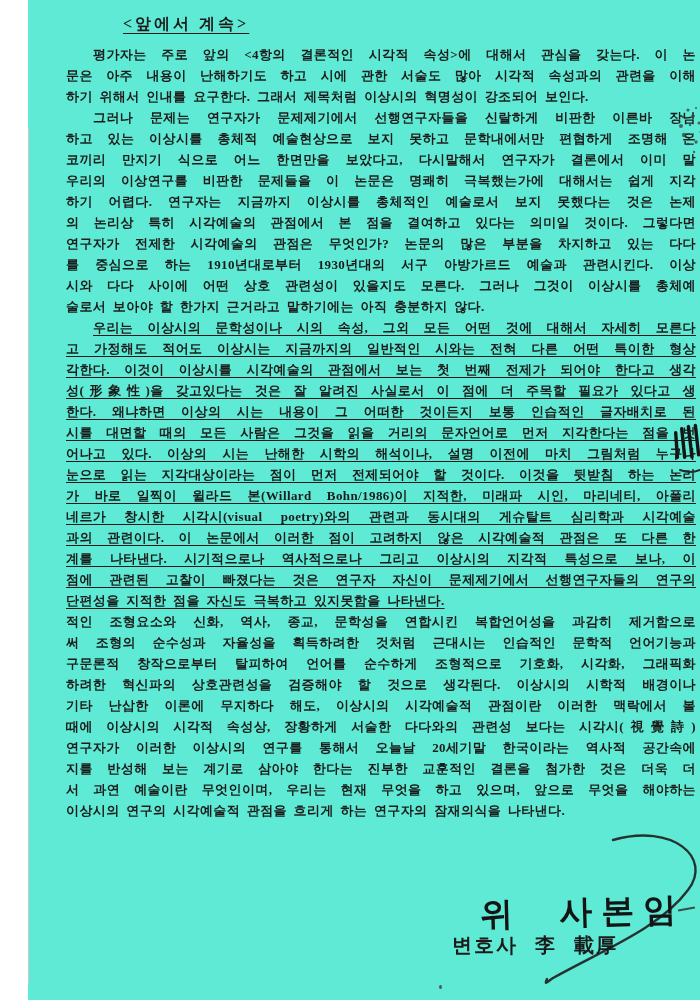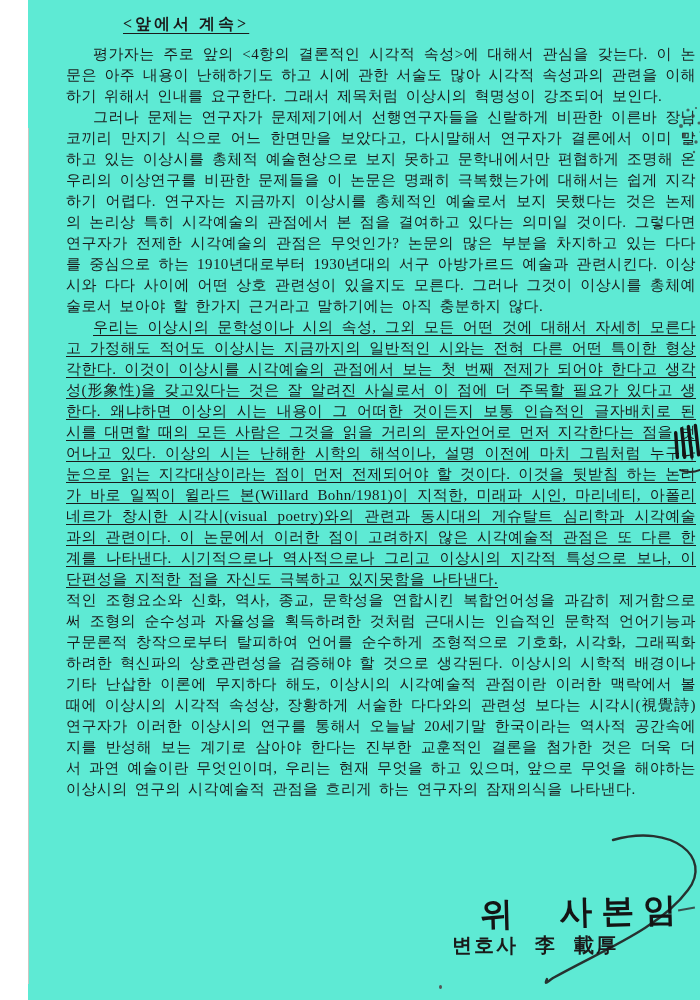--- a/index.html
+++ b/index.html
@@ -18,25 +18,25 @@
     font-size:16px;font-weight:bold;
     letter-spacing:3px;
     text-decoration:underline;
     text-underline-offset:4px;
   }
   .body-text{
     position:absolute;left:38px;top:44px;width:630px;
   }
   .ln{
     height:21px;line-height:21px;
-    font-size:15px;
+    font-size:13px;
     letter-spacing:.4px;word-spacing:3px;
     text-align:justify;text-align-last:justify;
     overflow:hidden;
-    font-weight:400;
+    font-weight:700;
   }
   .ln.ind{text-indent:27px;}
   .ln.end{text-align-last:left;}
   .ln.u{text-decoration:underline;text-underline-offset:3px;}
   .sig-copy{
     position:absolute;left:452px;top:890px;
     font-size:33px;font-weight:bold;
     letter-spacing:9px;word-spacing:20px;
     transform:rotate(-1.5deg);
     color:#141414;
@@ -62,42 +62,43 @@
 
   <div class="heading">&lt;앞에서 계속&gt;</div>
 
   <div class="body-text">
 
     <div class="ln ind">평가자는 주로 앞의 &lt;4항의 결론적인 시각적 속성&gt;에 대해서 관심을 갖는다. 이 논</div>
     <div class="ln">문은 아주 내용이 난해하기도 하고 시에 관한 서술도 많아 시각적 속성과의 관련을 이해</div>
     <div class="ln end">하기 위해서 인내를 요구한다. 그래서 제목처럼 이상시의 혁명성이 강조되어 보인다.</div>
 
     <div class="ln ind">그러나 문제는 연구자가 문제제기에서 선행연구자들을 신랄하게 비판한 이른바 장님</div>
+    <div class="ln">하고 있는 이상시를 총체적 예술현상으로 보지 못하고 문학내에서만 편협하게 조명해 온</div>
     <div class="ln">코끼리 만지기 식으로 어느 한면만을 보았다고, 다시말해서 연구자가 결론에서 이미 말</div>
-    <div class="ln">하고 있는 이상시를 총체적 예술현상으로 보지 못하고 문학내에서만 편협하게 조명해 온</div>
     <div class="ln">우리의 이상연구를 비판한 문제들을 이 논문은 명쾌히 극복했는가에 대해서는 쉽게 지각</div>
     <div class="ln">하기 어렵다. 연구자는 지금까지 이상시를 총체적인 예술로서 보지 못했다는 것은 논제</div>
     <div class="ln">의 논리상 특히 시각예술의 관점에서 본 점을 결여하고 있다는 의미일 것이다. 그렇다면</div>
     <div class="ln">연구자가 전제한 시각예술의 관점은 무엇인가? 논문의 많은 부분을 차지하고 있는 다다</div>
     <div class="ln">를 중심으로 하는 1910년대로부터 1930년대의 서구 아방가르드 예술과 관련시킨다. 이상</div>
     <div class="ln">시와 다다 사이에 어떤 상호 관련성이 있을지도 모른다. 그러나 그것이 이상시를 총체예</div>
     <div class="ln end">술로서 보아야 할 한가지 근거라고 말하기에는 아직 충분하지 않다.</div>
 
     <div class="ln u ind">우리는 이상시의 문학성이나 시의 속성, 그외 모든 어떤 것에 대해서 자세히 모른다</div>
     <div class="ln u">고 가정해도 적어도 이상시는 지금까지의 일반적인 시와는 전혀 다른 어떤 특이한 형상</div>
     <div class="ln u">각한다. 이것이 이상시를 시각예술의 관점에서 보는 첫 번째 전제가 되어야 한다고 생각</div>
     <div class="ln u">성(形象性)을 갖고있다는 것은 잘 알려진 사실로서 이 점에 더 주목할 필요가 있다고 생</div>
     <div class="ln u">한다. 왜냐하면 이상의 시는 내용이 그 어떠한 것이든지 보통 인습적인 글자배치로 된</div>
     <div class="ln u">시를 대면할 때의 모든 사람은 그것을 읽을 거리의 문자언어로 먼저 지각한다는 점을 벗</div>
     <div class="ln u">어나고 있다. 이상의 시는 난해한 시학의 해석이나, 설명 이전에 마치 그림처럼 누구나</div>
     <div class="ln u">눈으로 읽는 지각대상이라는 점이 먼저 전제되어야 할 것이다. 이것을 뒷받침 하는 논리</div>
-    <div class="ln u">가 바로 일찍이 윌라드 본(Willard Bohn/1981)이 지적한, 미래파 시인, 마리네티, 아폴리</div>
+    <div class="ln u">가 바로 일찍이 윌라드 본(Willard Bohn/1986)이 지적한, 미래파 시인, 마리네티, 아폴리</div>
     <div class="ln u">네르가 창시한 시각시(visual poetry)와의 관련과 동시대의 게슈탈트 심리학과 시각예술</div>
     <div class="ln u">과의 관련이다. 이 논문에서 이러한 점이 고려하지 않은 시각예술적 관점은 또 다른 한</div>
     <div class="ln u">계를 나타낸다. 시기적으로나 역사적으로나 그리고 이상시의 지각적 특성으로 보나, 이</div>
+    <div class="ln u">점에 관련된 고찰이 빠졌다는 것은 연구자 자신이 문제제기에서 선행연구자들의 연구의</div>
     <div class="ln u end">단편성을 지적한 점을 자신도 극복하고 있지못함을 나타낸다.</div>
 
     <div class="ln">적인 조형요소와 신화, 역사, 종교, 문학성을 연합시킨 복합언어성을 과감히 제거함으로</div>
     <div class="ln">써 조형의 순수성과 자율성을 획득하려한 것처럼 근대시는 인습적인 문학적 언어기능과</div>
     <div class="ln">구문론적 창작으로부터 탈피하여 언어를 순수하게 조형적으로 기호화, 시각화, 그래픽화</div>
     <div class="ln">하려한 혁신파의 상호관련성을 검증해야 할 것으로 생각된다. 이상시의 시학적 배경이나</div>
     <div class="ln">기타 난삽한 이론에 무지하다 해도, 이상시의 시각예술적 관점이란 이러한 맥락에서 볼</div>
     <div class="ln">때에 이상시의 시각적 속성상, 장황하게 서술한 다다와의 관련성 보다는 시각시(視覺詩)</div>
     <div class="ln">연구자가 이러한 이상시의 연구를 통해서 오늘날 20세기말 한국이라는 역사적 공간속에</div>
     <div class="ln">지를 반성해 보는 계기로 삼아야 한다는 진부한 교훈적인 결론을 첨가한 것은 더욱 더</div>

